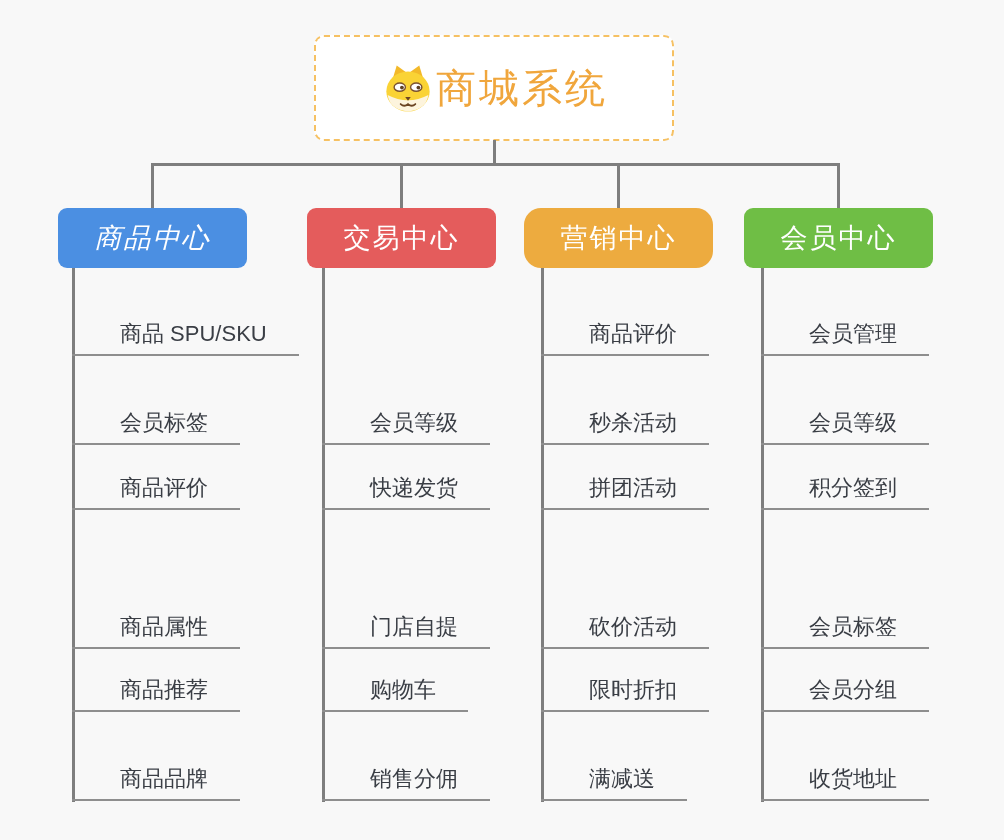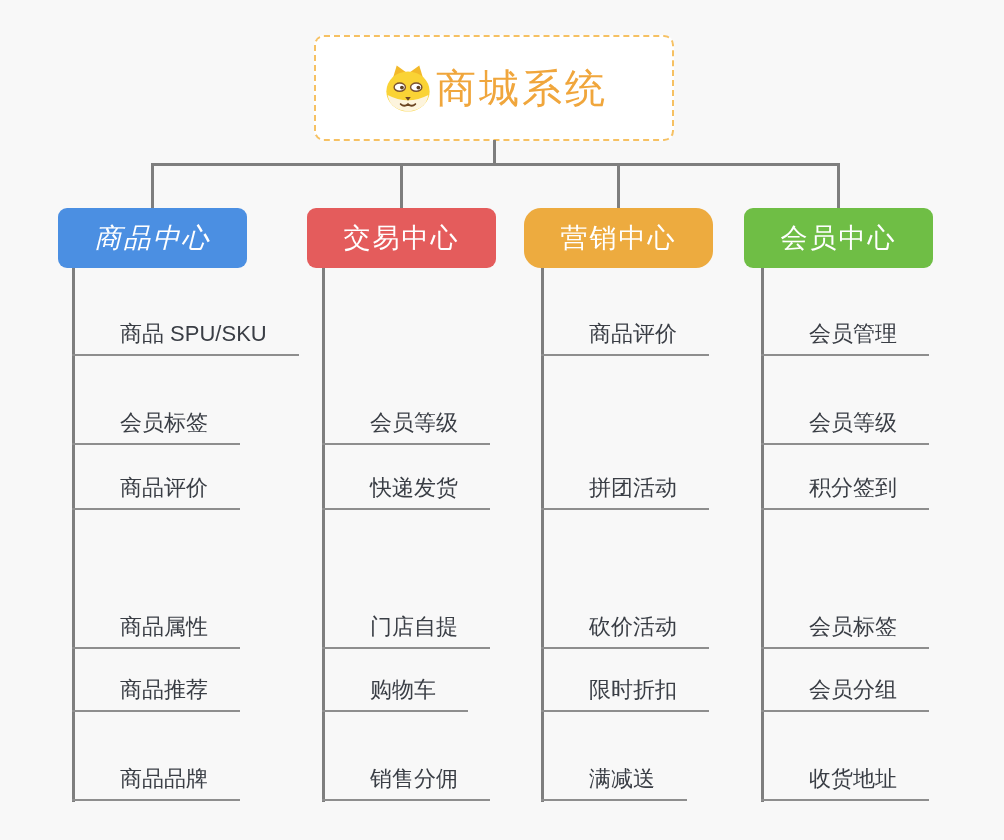--- a/index.html
+++ b/index.html
@@ -101,20 +101,21 @@
   <div class="topic c0 r4">商品推荐</div>
   <div class="topic c0 r5">商品品牌</div>
 
   <div class="topic c1 r1">会员等级</div>
   <div class="topic c1 r2">快递发货</div>
   <div class="topic c1 r3">门店自提</div>
   <div class="topic c1 r4">购物车</div>
   <div class="topic c1 r5">销售分佣</div>
 
   <div class="topic c2 r0">商品评价</div>
+  <div class="topic c2 r1">秒杀活动</div>
   <div class="topic c2 r2">拼团活动</div>
   <div class="topic c2 r3">砍价活动</div>
   <div class="topic c2 r4">限时折扣</div>
   <div class="topic c2 r5">满减送</div>
 
   <div class="topic c3 r0">会员管理</div>
   <div class="topic c3 r1">会员等级</div>
   <div class="topic c3 r2">积分签到</div>
   <div class="topic c3 r3">会员标签</div>
   <div class="topic c3 r4">会员分组</div>

